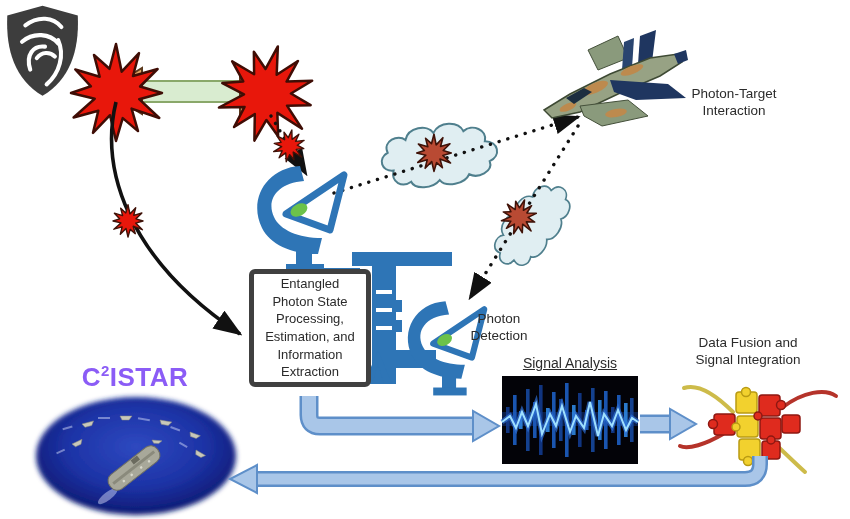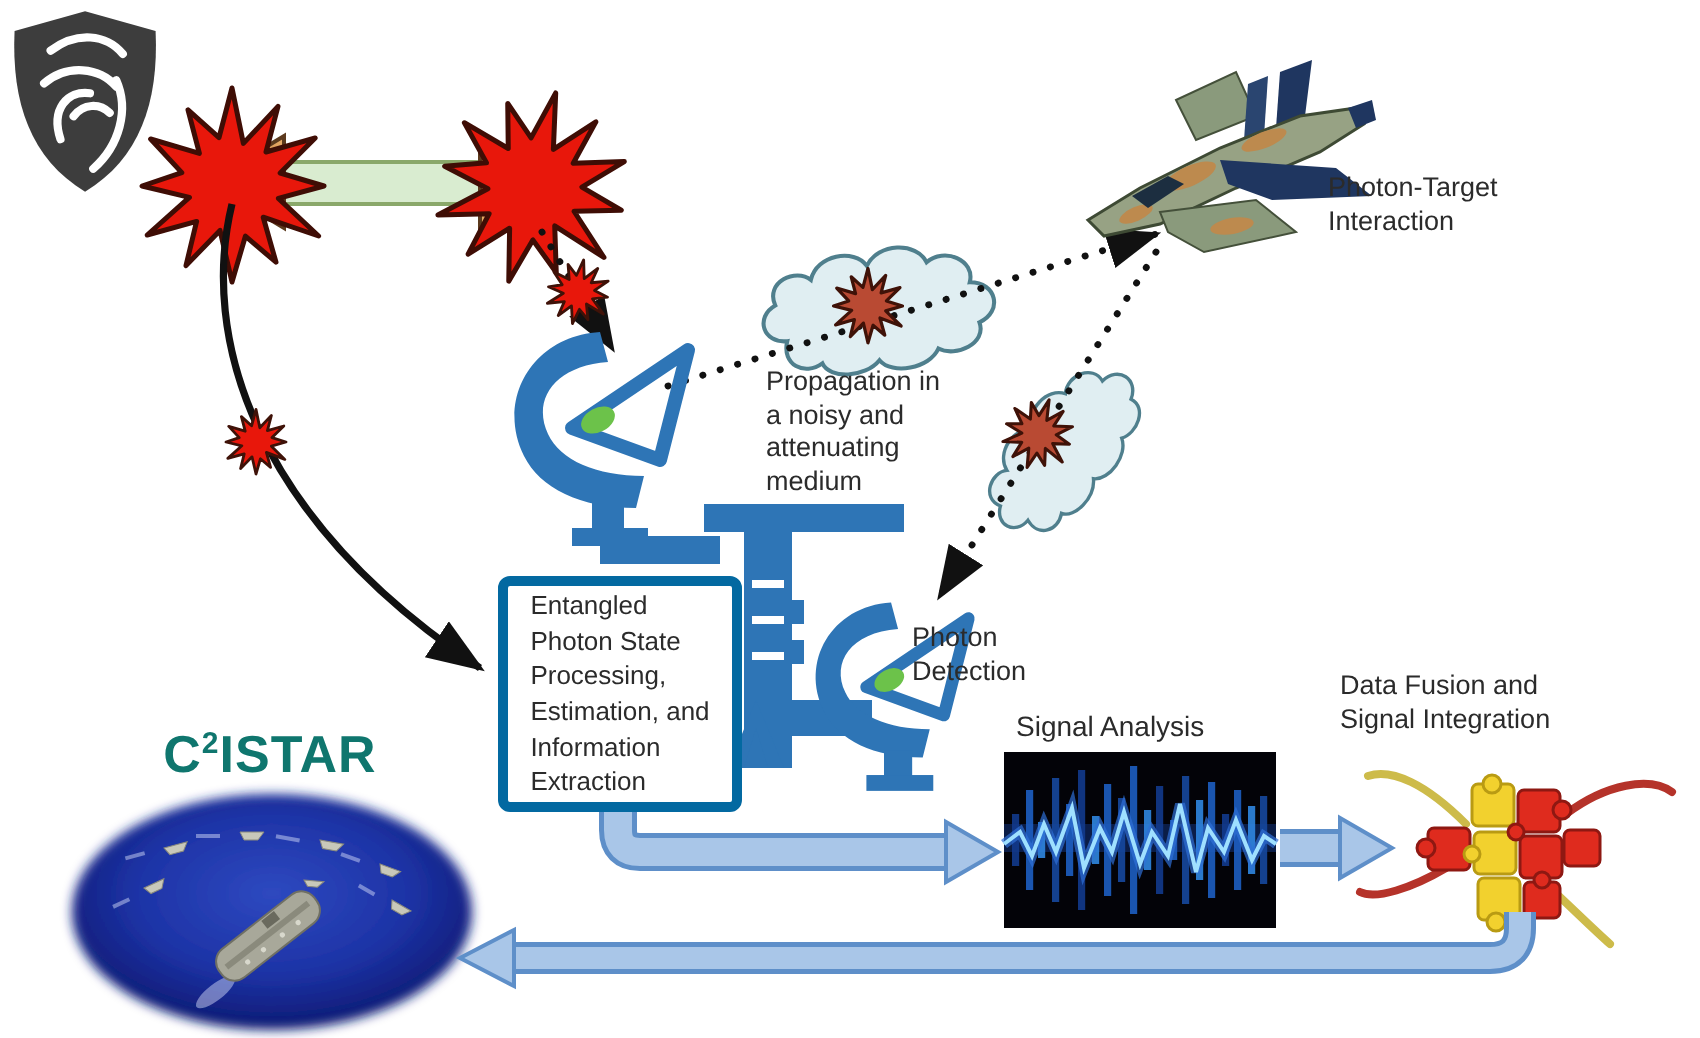--- a/index.html
+++ b/index.html
@@ -1,26 +1,26 @@
 <!DOCTYPE html>
 <html><head>
 <meta charset="utf-8">
 <style>
   html,body{margin:0;padding:0;background:#ffffff;}
   #canvas{position:relative;width:850px;height:519px;background:#ffffff;overflow:hidden;
           font-family:"Liberation Sans",sans-serif;}
   #gfx{position:absolute;left:0;top:0;z-index:1;}
-  .lbl{position:absolute;z-index:3;white-space:pre-line;text-align:left;color:#2b2b2b;
+  .lbl{position:absolute;z-index:3;white-space:pre-line;text-align:center;color:#2b2b2b;
        font-size:13.5px;line-height:1.24;}
-  .box{position:absolute;z-index:2;left:249px;top:288px;width:112px;height:108px;
-       border:5px solid #0369a1;border-radius:6px;background:#ffffff;
+  .box{position:absolute;z-index:2;left:249px;top:269px;width:112px;height:108px;
+       border:5px solid #404040;border-radius:6px;background:#ffffff;
        display:flex;align-items:center;justify-content:center;}
   .box .lbl{position:static;font-size:13px;line-height:1.35;}
   .c2istar{position:absolute;z-index:3;left:80px;top:362px;width:110px;text-align:center;
-       color:#0f766e;font-weight:bold;font-size:26px;letter-spacing:0.5px;}
+       color:#8b5cf6;font-weight:bold;font-size:26px;letter-spacing:0.5px;}
   .c2istar sup{font-size:15px;}
   .sig-label{font-size:14px;}
 </style>
 </head>
 <body>
 
 <div id="canvas">
 
 <svg id="gfx" width="850" height="519" viewBox="0 0 850 519">
   <defs>
@@ -245,27 +245,23 @@
 
 <div class="box">
   <div class="lbl">Entangled
 Photon State
 Processing,
 Estimation, and
 Information
 Extraction</div>
 </div>
 
-<div class="lbl" style="left:383px;top:183px;width:134px;">Propagation in
-a noisy and
-attenuating
-medium</div>
 <div class="lbl" style="left:664px;top:86px;width:140px;">Photon-Target
 Interaction</div>
 <div class="lbl" style="left:456px;top:311px;width:86px;">Photon
 Detection</div>
-<div class="lbl sig-label" style="left:508px;top:355px;width:124px;">Signal Analysis</div>
+<div class="lbl sig-label" style="left:508px;top:355px;width:124px;text-decoration:underline;">Signal Analysis</div>
 <div class="lbl" style="left:670px;top:335px;width:156px;">Data Fusion and
 Signal Integration</div>
 
 <div class="c2istar"><span>C</span><sup>2</sup><span>ISTAR</span></div>
 
 </div>
 
 </body></html>

